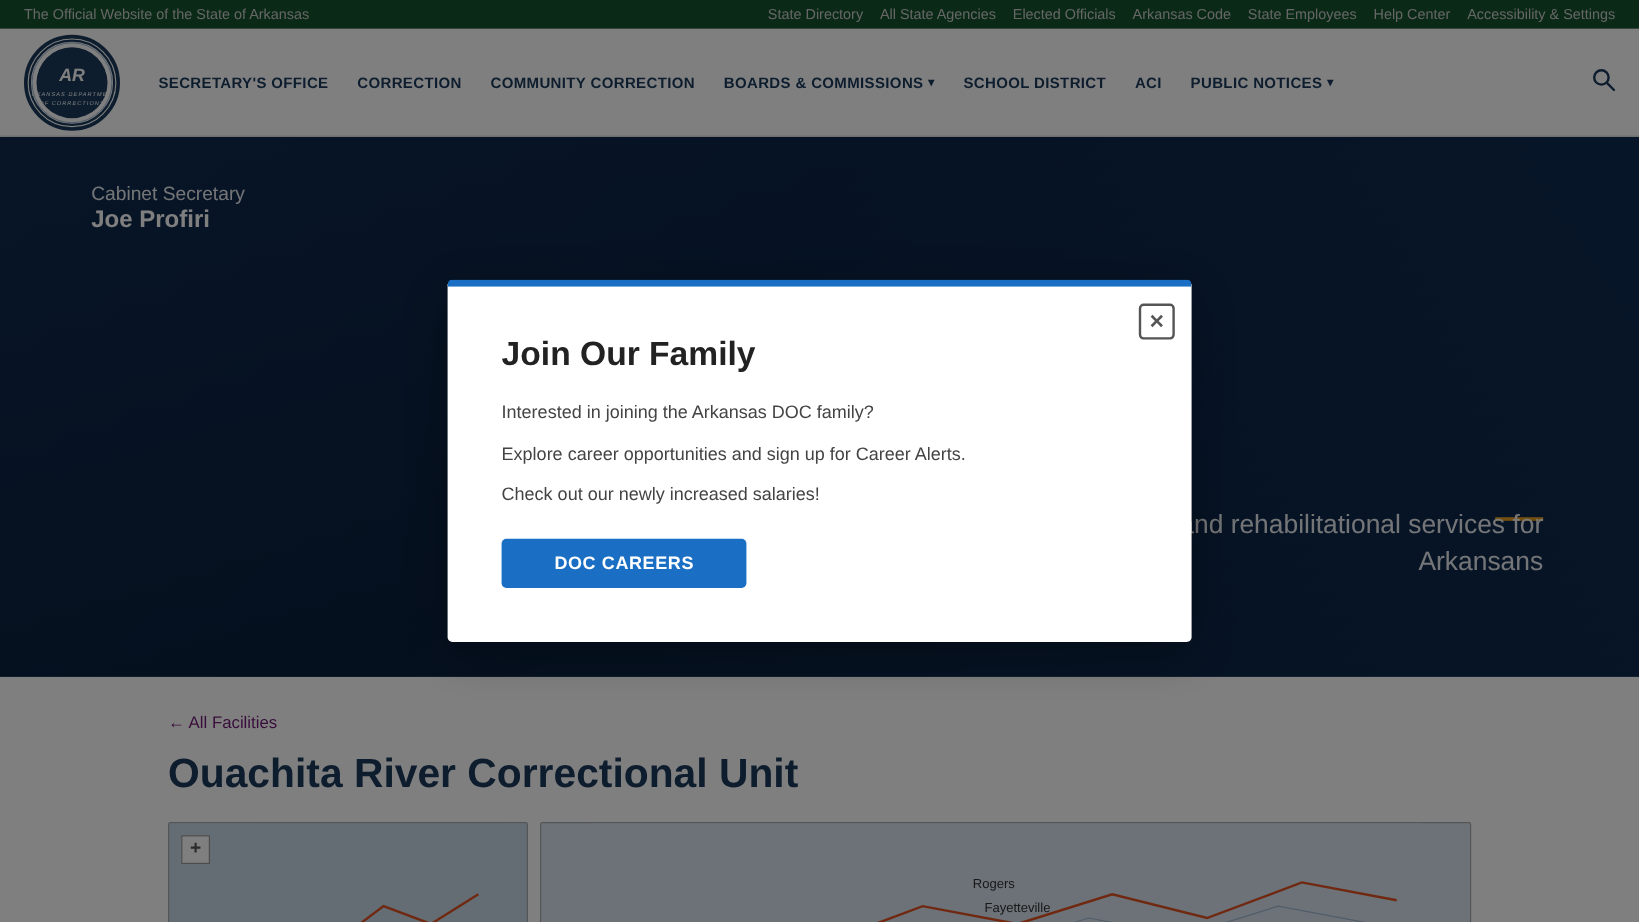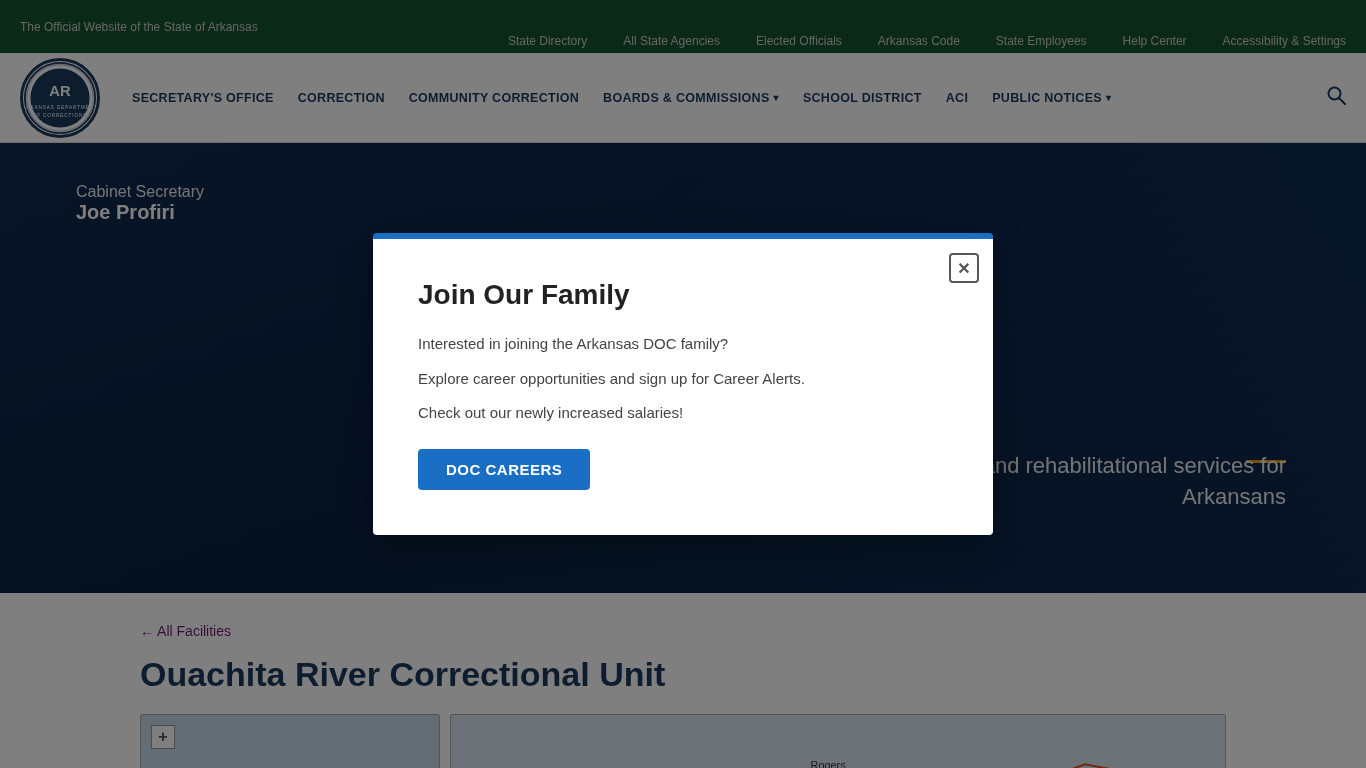--- a/index.html
+++ b/index.html
@@ -10,22 +10,21 @@
       background: #14532d;
       color: #ccc;
       font-size: 12px;
       padding: 5px 20px;
       display: flex;
       justify-content: space-between;
       align-items: center;
     }
     .top-bar-links {
       display: flex;
-      gap: 36px;
-      margin-top: 29px;
+      gap: 14px;
     }
     .top-bar-links a {
       color: #ccc;
       text-decoration: none;
       font-size: 12px;
     }
 
     
     .main-nav {
       background: #fff;
@@ -47,20 +46,21 @@
       height: 80px;
       border-radius: 50%;
       border: 3px solid #1a3a5c;
       display: flex;
       align-items: center;
       justify-content: center;
       flex-direction: column;
       background: #fff;
       position: relative;
       overflow: hidden;
+      font-style: italic;
     }
     .logo-circle svg { width: 74px; height: 74px; }
     .nav-links {
       display: flex;
       align-items: center;
       gap: 0;
       flex: 1;
     }
     .nav-link {
       color: #1a3a5c;
@@ -183,21 +183,21 @@
       font-size: 15px;
       color: #444;
       margin-bottom: 12px;
       line-height: 1.5;
     }
     .modal-body p:last-of-type { margin-bottom: 24px; }
     .modal-btn {
       background: #1a6fc4;
       color: #fff;
       border: none;
-      padding: 12px 28px;
+      padding: 12px 44px;
       font-size: 15px;
       font-weight: bold;
       border-radius: 4px;
       cursor: pointer;
       text-transform: uppercase;
       letter-spacing: 0.5px;
     }
 
     
     .page-content {

